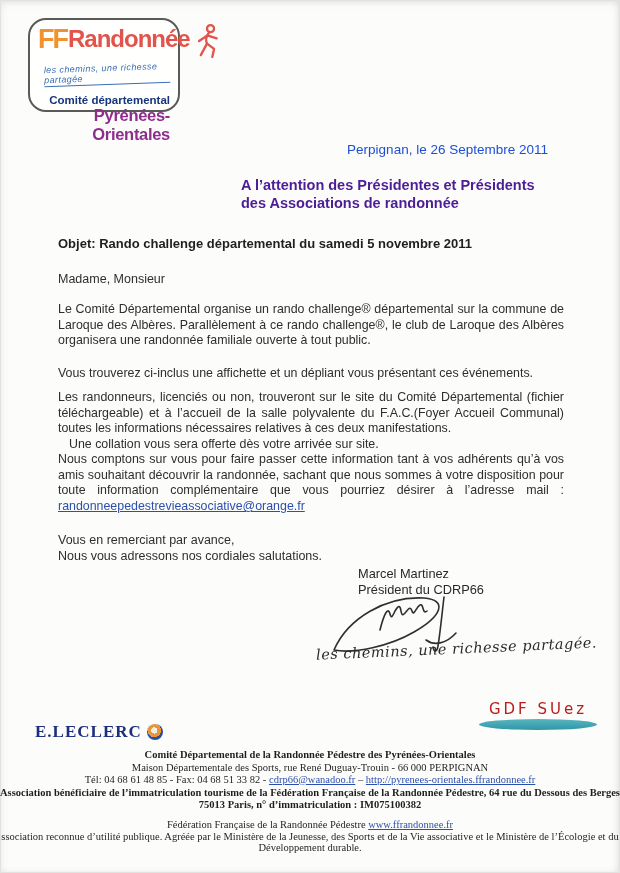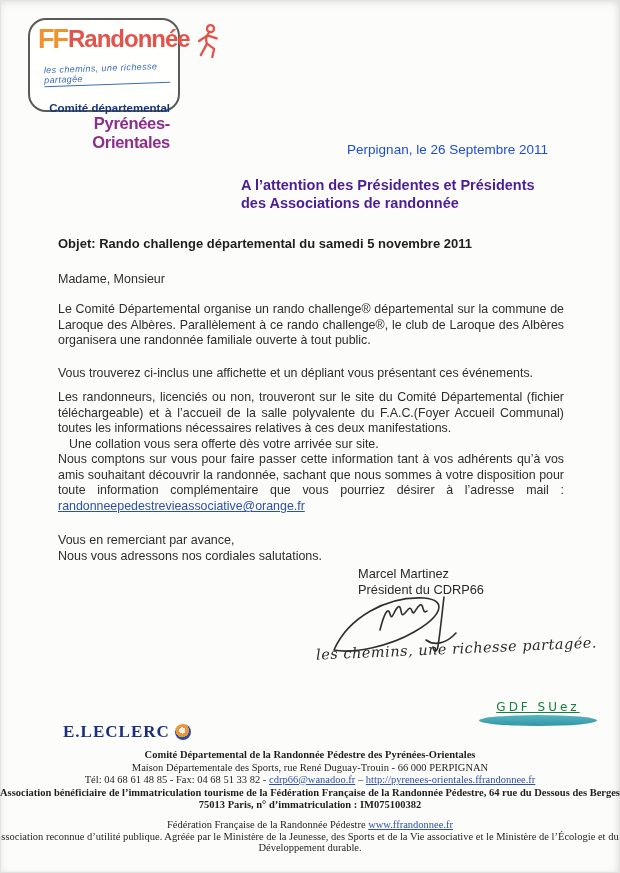--- a/index.html
+++ b/index.html
@@ -16,21 +16,21 @@
     padding:6px 8px 4px 8px;box-sizing:border-box;
   }
   .logo-row{display:flex;align-items:flex-start;}
   .logo-ff{font-weight:bold;font-size:27px;letter-spacing:-2px;color:#f0922e;line-height:26px;}
   .logo-rando{font-weight:bold;font-size:24px;letter-spacing:-1px;color:#e2544b;line-height:26px;margin-left:1px;}
   .logo-hiker{margin-left:2px;margin-top:-3px;}
   .logo-tagline{
     font-size:9px;font-style:italic;color:#3a6eb5;border-bottom:1px solid #3a6eb5;
     display:inline-block;transform:rotate(-2deg);margin:0 0 2px 6px;padding-bottom:1px;letter-spacing:.4px;
   }
-  .logo-committee{font-size:11.5px;font-weight:bold;color:#16357c;text-align:right;margin-top:15px;}
+  .logo-committee{font-size:11.5px;font-weight:bold;color:#16357c;text-align:right;margin-top:7px;}
   .logo-dept{font-size:16.5px;font-weight:bold;color:#8d2d8d;text-align:right;letter-spacing:-.3px;}
   
   .dateline{position:absolute;right:72px;top:142px;font-weight:normal;font-size:13.5px;color:#1d4ed8;}
   .attention{position:absolute;left:241px;top:176px;font-weight:bold;font-size:14.5px;line-height:18px;color:#4c1d95;}
   .subject{position:absolute;left:58px;top:236px;font-weight:bold;font-size:13px;color:#1f1f1f;}
   .salutation{position:absolute;left:58px;top:272px;font-size:12.5px;}
   .para{position:absolute;left:58px;width:506px;font-size:12.4px;line-height:15.5px;text-align:justify;color:#2e2e2e;}
   .p1{top:302px;}
   .p2{top:366px;text-align:left;}
   .p3{top:390px;}
@@ -42,25 +42,25 @@
   .closing{position:absolute;left:58px;top:532px;font-size:12.5px;line-height:16px;}
   .signer{position:absolute;left:358px;top:566px;font-size:12.8px;line-height:16px;color:#2a2a2a;}
   .signature-svg{position:absolute;left:328px;top:592px;}
   .hand-tagline{
     position:absolute;left:316px;top:641px;width:262px;
     font-family:"DejaVu Serif",serif;font-style:italic;font-size:14.5px;color:#2b2b2b;
     transform:rotate(-2.5deg);letter-spacing:.5px;white-space:nowrap;
   }
   
   .leclerc{position:absolute;left:35px;top:722px;display:flex;align-items:center;}
-  .leclerc-text{font-family:"Liberation Serif",serif;font-weight:bold;font-size:17px;color:#1b2f7e;letter-spacing:1px;margin-left:28px;}
+  .leclerc-text{font-family:"Liberation Serif",serif;font-weight:bold;font-size:17px;color:#1b2f7e;letter-spacing:1px;}
   .leclerc-badge{width:16px;height:16px;border-radius:50%;margin-left:5px;
     background:radial-gradient(circle at 45% 40%, #f3ede2 0 24%, #e8963c 24% 52%, #2a4fa0 52% 100%);}
   .gdf{position:absolute;left:476px;top:700px;width:124px;text-align:center;}
-  .gdf-text{font-family:"DejaVu Sans",sans-serif;font-size:12px;color:#15803d;letter-spacing:3px;white-space:nowrap;text-decoration:underline;}
+  .gdf-text{font-family:"DejaVu Sans",sans-serif;font-size:15px;color:#b91c1c;letter-spacing:3px;white-space:nowrap;}
   .gdf-swoosh{width:118px;height:11px;margin:1px auto 0 auto;border-radius:50%;
     background:linear-gradient(#5ab5c1,#2f96a6);}
   
   .footer1{position:absolute;left:0;right:0;top:749px;text-align:center;
     font-family:"Liberation Serif",serif;font-size:10.5px;line-height:12.5px;color:#1f1f1f;}
   .footer1 .b{font-weight:bold;}
   .footer2{position:absolute;left:0;right:0;top:819px;text-align:center;
     font-family:"Liberation Serif",serif;font-size:10.5px;line-height:11.5px;color:#1f1f1f;}
   .nowrap{white-space:nowrap;}
 </style>

